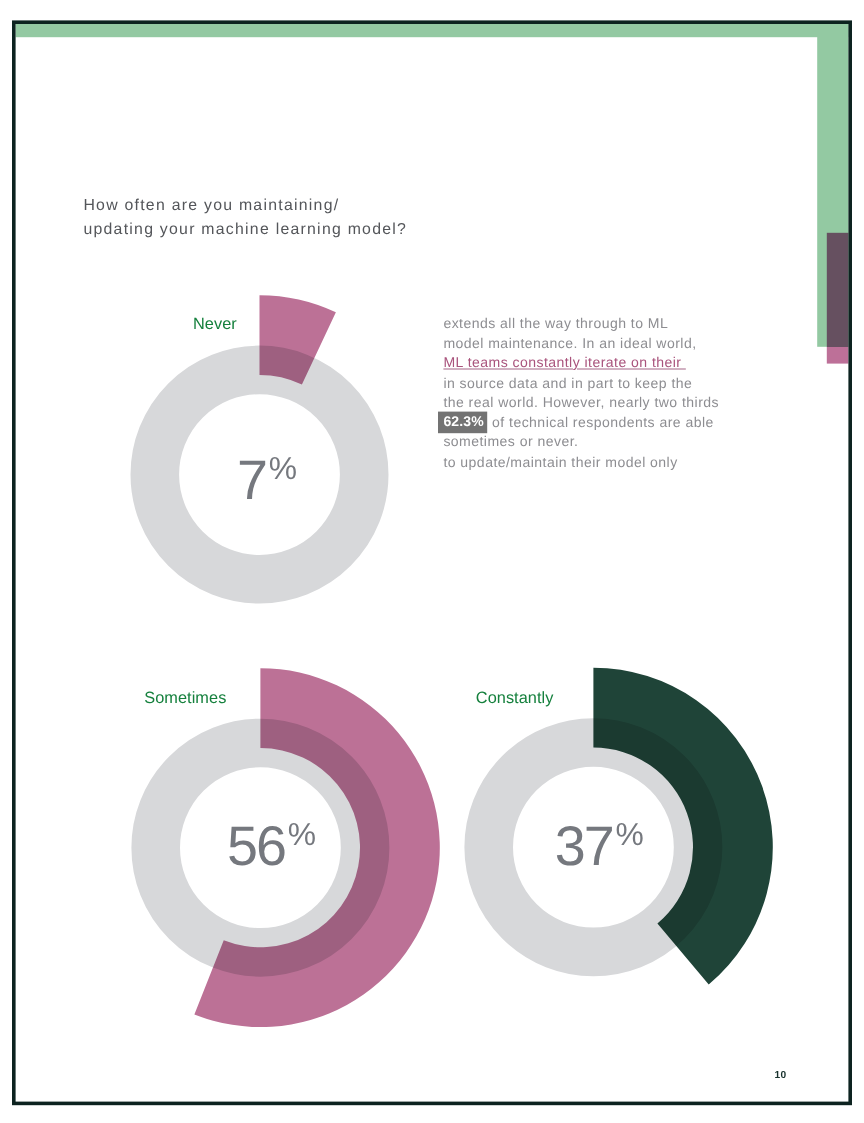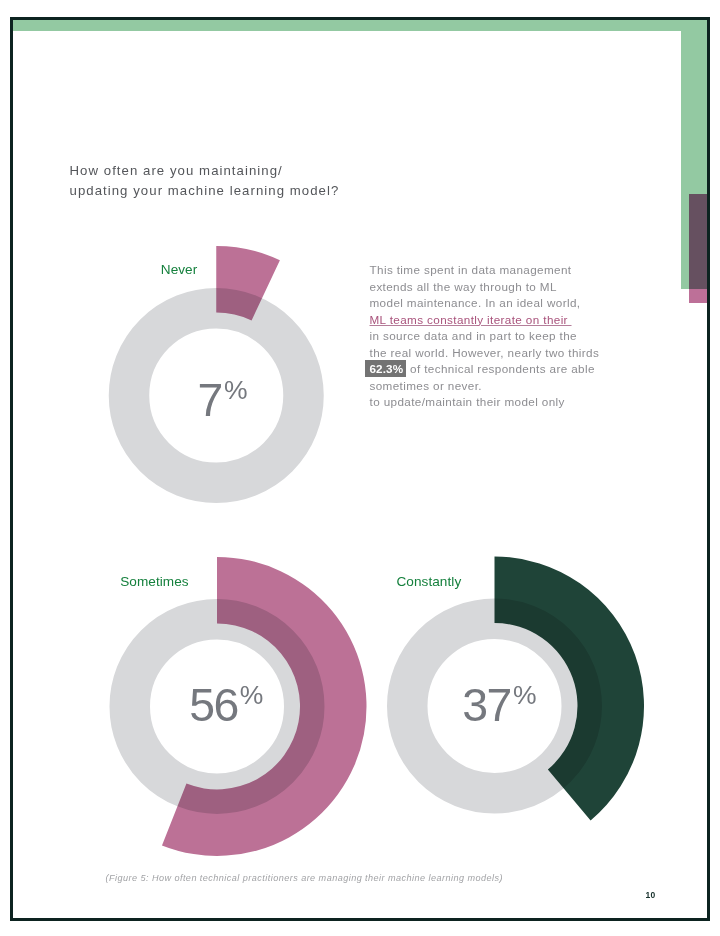--- a/index.html
+++ b/index.html
@@ -70,27 +70,25 @@
   <div id="overlays">
       <div class="chartlabel" style="left: 160.8px; top: 261.5px;">Never</div>
       <div class="pct" style="left: 197.5px; top: 376.5px;"><span>7</span><span class="sym">%</span></div>
       <div class="chartlabel" style="left: 120.2px; top: 573.5px;">Sometimes</div>
       <div class="pct" style="left: 189.2px; top: 682px;"><span>56</span><span class="sym">%</span></div>
       <div class="chartlabel" style="left: 396.5px; top: 573.5px;">Constantly</div>
       <div class="pct" style="left: 462.3px; top: 682px;"><span>37</span><span class="sym">%</span></div>
     </div>
 
   <div class="para" id="para">
-      <div class="pline"><span>This time spent in data management</span></div>
       <div class="pline"><span>extends all the way through to ML</span></div>
       <div class="pline"><span>model maintenance. In an ideal world,</span></div>
       <div class="pline"><a class="lnk">ML teams constantly iterate on their </a></div>
       <div class="pline"><span>in source data and in part to keep the</span></div>
       <div class="pline"><span>the real world. However, nearly two thirds</span></div>
       <div class="pline"><span class="hl">62.3%</span><span> of technical respondents are able</span></div>
       <div class="pline"><span>sometimes or never.</span></div>
       <div class="pline"><span>to update/maintain their model only</span></div>
     </div>
 
-  <div class="caption">(Figure 5: How often technical practitioners are managing their machine learning models)</div>
   <div class="pagenum">10</div>
 
 </div>
 
 </body></html>

